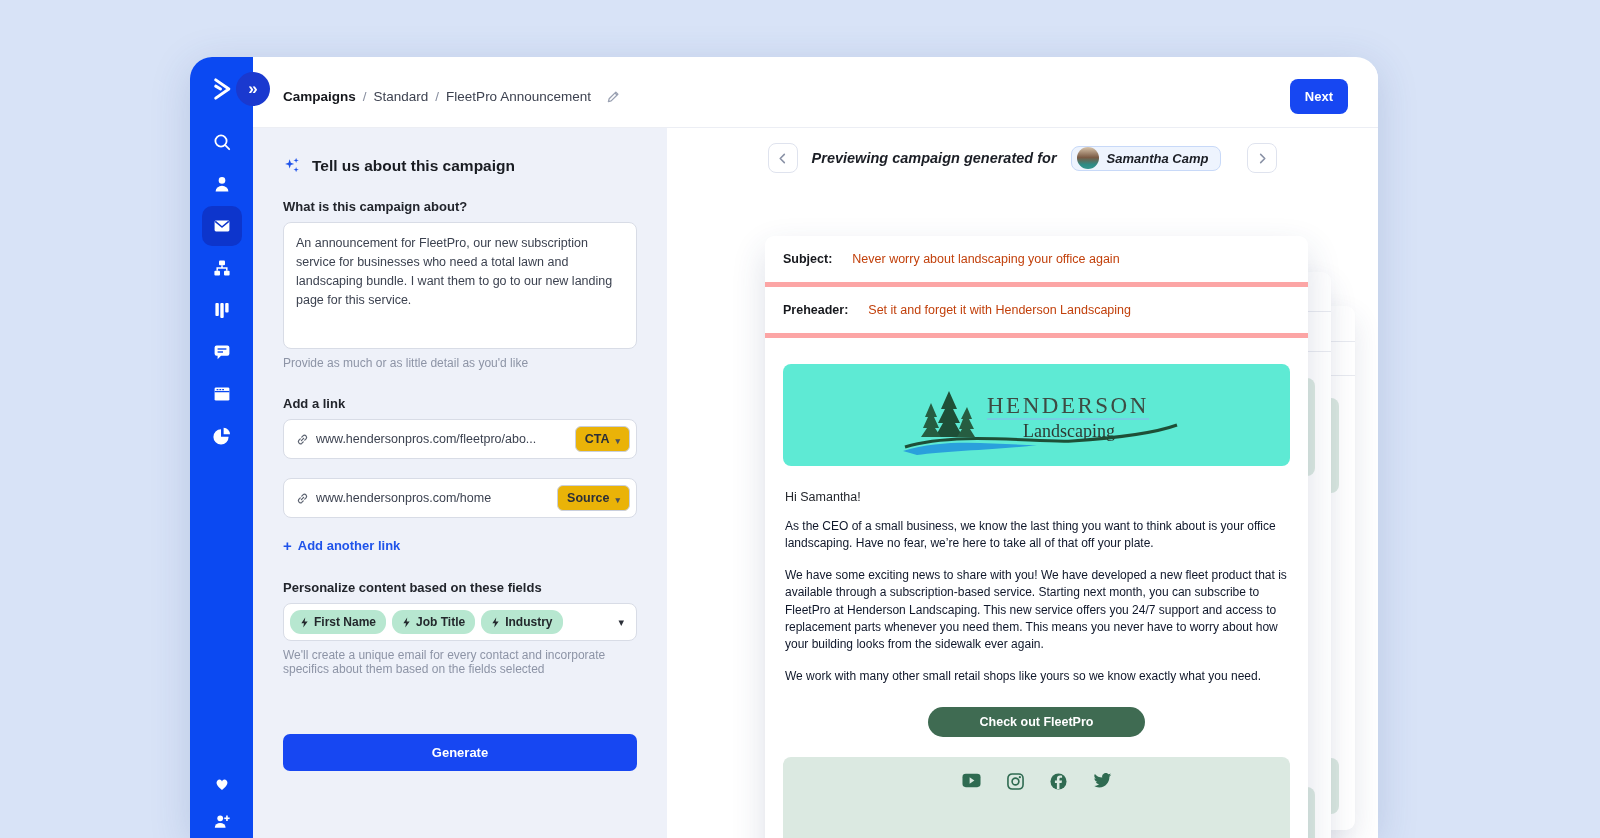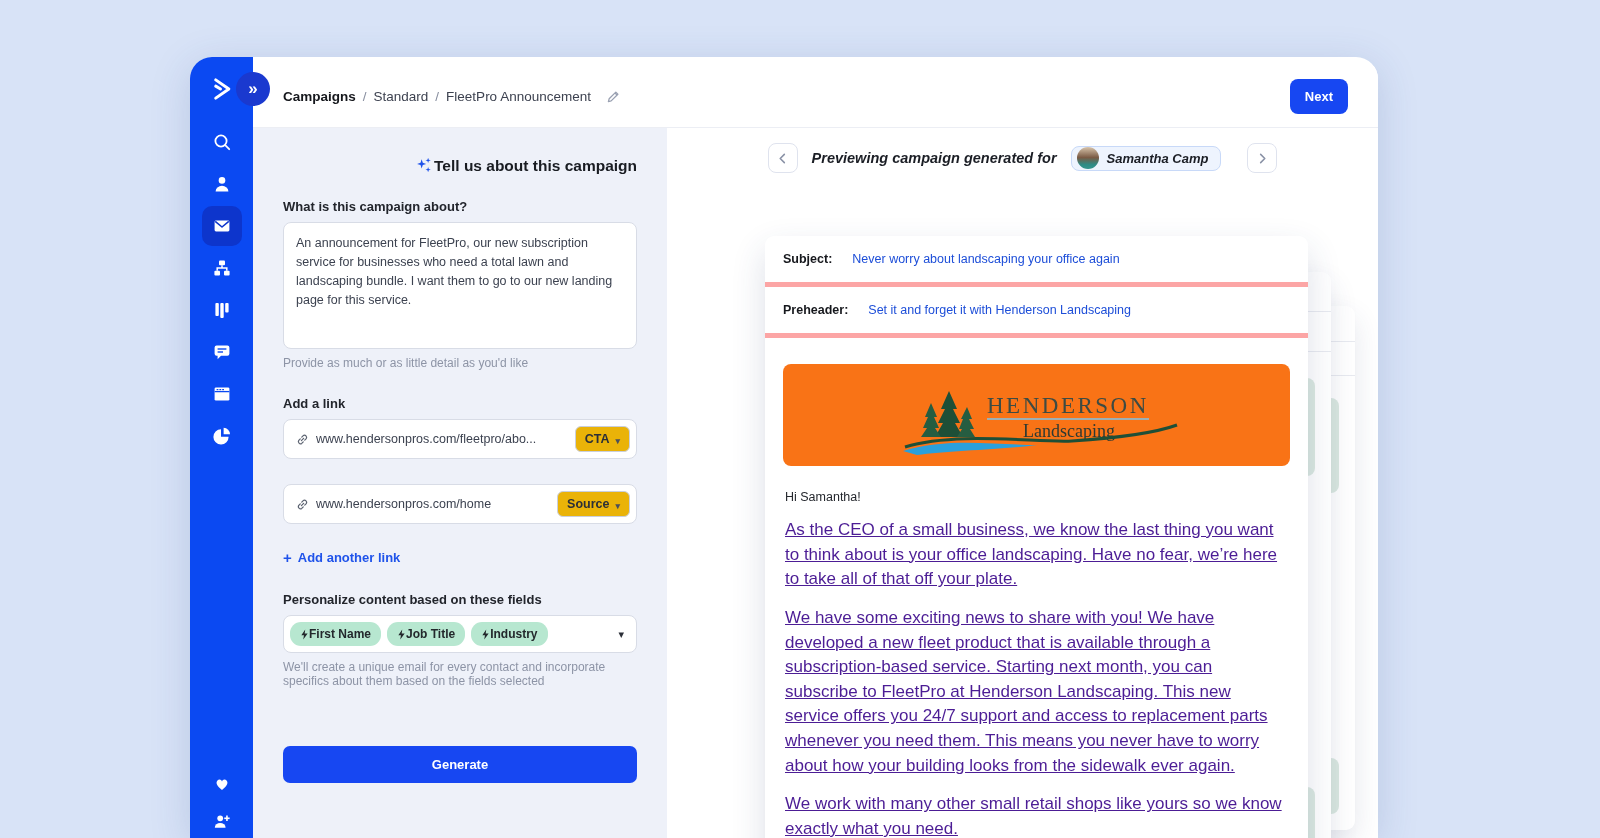--- a/index.html
+++ b/index.html
@@ -48,49 +48,49 @@
   .pencil { margin-left:9px; display:flex; cursor:pointer; }
   .next-btn {
     margin-left:auto; background:#1747f2; color:#fff; font-size:13px; font-weight:bold;
     border:none; border-radius:8px; padding:10px 15px; cursor:pointer;
   }
   .content { flex:1; display:flex; min-height:0; }
   
   .panel {
     width:414px; flex:none; background:#eef1f9; padding:28px 30px; overflow:hidden;
   }
-  .panel-title { display:flex; align-items:center; margin-bottom:24px;justify-content:flex-end; }
+  .panel-title { display:flex; align-items:center; gap:10px; margin-bottom:24px; }
   .panel-title h1 { font-size:15.5px; font-weight:bold; color:#191c22; }
   .field-label { font-size:13px; font-weight:bold; color:#22252c; margin-bottom:8px; }
   .about-box {
     width:354px; height:127px; background:#fff; border:1px solid #d8dce6; border-radius:8px;
     padding:11px 12px; font-family:"Liberation Sans", sans-serif; font-size:12.5px; line-height:1.52;
     color:#3c4250; resize:none; outline:none; display:block;
   }
   .helper { font-size:12px; color:#8d94a6; margin-top:7px; }
   .section-gap { margin-top:26px; }
   .link-row {
     display:flex; align-items:center; background:#fff; border:1px solid #d8dce6; border-radius:8px;
-    padding:6px 6px 6px 12px; margin-bottom:25px; cursor:pointer;
+    padding:6px 6px 6px 12px; margin-bottom:19px; cursor:pointer;
   }
   .link-url { flex:1; font-size:12.5px; color:#3c4250; white-space:nowrap; overflow:hidden; text-overflow:ellipsis; display:flex; align-items:center; gap:7px; }
   .link-type {
     flex:none; display:flex; align-items:flex-end; gap:6px; border:1px solid #c9cfdd; background:#eab308;
     border-radius:6px; padding:5px 9px; font-size:12.5px; font-weight:bold; color:#2b2f38; cursor:pointer;
   }
   .caret { font-size:9px; color:#4a4f5c; }
   .add-link { display:flex; align-items:center; gap:6px; color:#1f53ea; font-size:13px; font-weight:bold; margin-top:13px; cursor:pointer; }
   .chips-field {
     background:#fff; border:1px solid #d8dce6; border-radius:8px; padding:6px 12px 6px 6px;
     display:flex; align-items:center; cursor:pointer;
   }
   .chips { display:flex; gap:6px; flex:1; }
   .chip {
     background:#b7e7d0; border-radius:11px; padding:5px 10px; font-size:12px; font-weight:bold;
-    color:#23282c; display:flex; align-items:center; cursor:pointer;
+    color:#23282c; display:flex; align-items:center; gap:5px; cursor:pointer;
   }
   .generate-btn {
     width:354px; margin-top:58px; background:#1747f2; color:#fff; border:none; border-radius:7px;
     font-size:13px; font-weight:bold; padding:11px 0; cursor:pointer;
   }
   
   .preview { flex:1; background:#fff; position:relative; min-width:0; }
   .example-counter { text-align:center; font-size:12.5px; color:#8d94a8; padding-top:26px; }
   .preview-nav { display:flex; align-items:center; justify-content:center; margin-top:15px; gap:14px;font-style:italic; }
   .arrow-btn {
@@ -110,28 +110,28 @@
   .contact-name { font-size:13px; font-weight:bold; color:#1b1e25; }
   
   .card { position:absolute; width:543px; background:#fff; border-radius:9px; box-shadow:0 12px 28px rgba(42,60,110,.12); }
   .card.back3 { left:145px; top:178px; height:524px; }
   .card.back2 { left:121px; top:144px; height:640px; }
   .card.front { left:98px; top:108px; height:700px; box-shadow:0 14px 34px rgba(42,60,110,.16); overflow:hidden; }
   .ghost-row { border-bottom:1px solid #e8eaf0; }
   .ghost-mint { position:absolute; left:16px; right:16px; background:#dbe9e1; border-radius:8px; }
   .meta-row { padding:16px 18px; border-bottom:5px solid #fca5a5; font-size:12.5px; display:flex; gap:20px; }
   .meta-label { font-weight:bold; color:#16181d; }
-  .meta-value { color:#1d4ed8; }
+  .meta-value { color:#c2410c; }
   .email-body { padding:26px 18px 0 18px; }
   .logo-block {
-    background:#f97316; border-radius:8px; height:102px; display:flex; align-items:center; justify-content:center;
+    background:#5eead4; border-radius:8px; height:102px; display:flex; align-items:center; justify-content:center;
   }
   .email-text { padding:0 2px; }
   .greeting { font-size:12.5px; margin-top:24px; color:#25282e; }
-  .email-text p { font-size:17px; line-height:1.45; color:#4c1d95; margin-top:14px;text-decoration:underline; }
+  .email-text p { font-size:12px; line-height:1.45; color:#0f172a; margin-top:14px; }
   .cta-wrap { display:flex; justify-content:center; margin-top:22px; }
   .cta-btn {
     background:#3f6b52; color:#fff; border:none; border-radius:16px; font-size:12.5px; font-weight:bold;
     padding:8px 52px; cursor:pointer;
   }
   .email-footer {
     margin-top:20px; background:#dbe9e1; border-radius:8px 8px 0 0; height:90px;
     display:flex; justify-content:center; align-items:flex-start; padding-top:16px; gap:26px;
   }
   .social { cursor:pointer; display:flex; }

